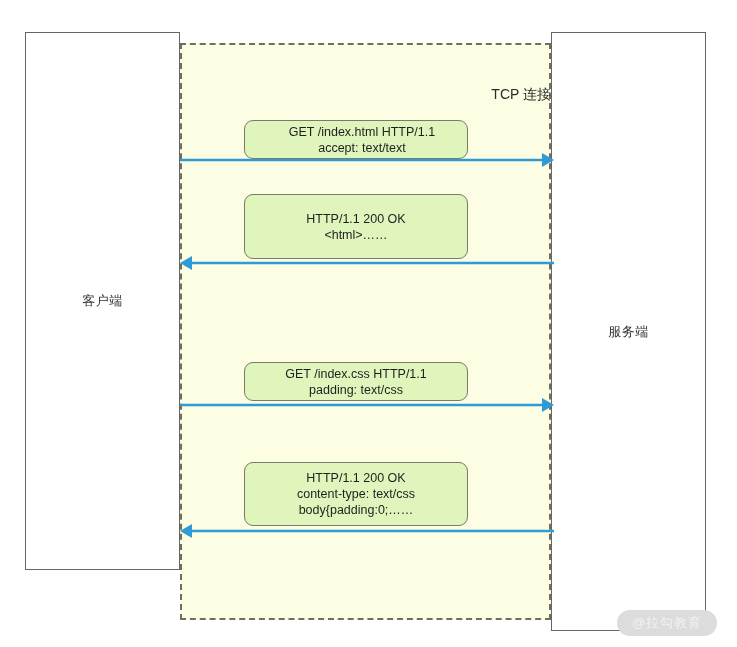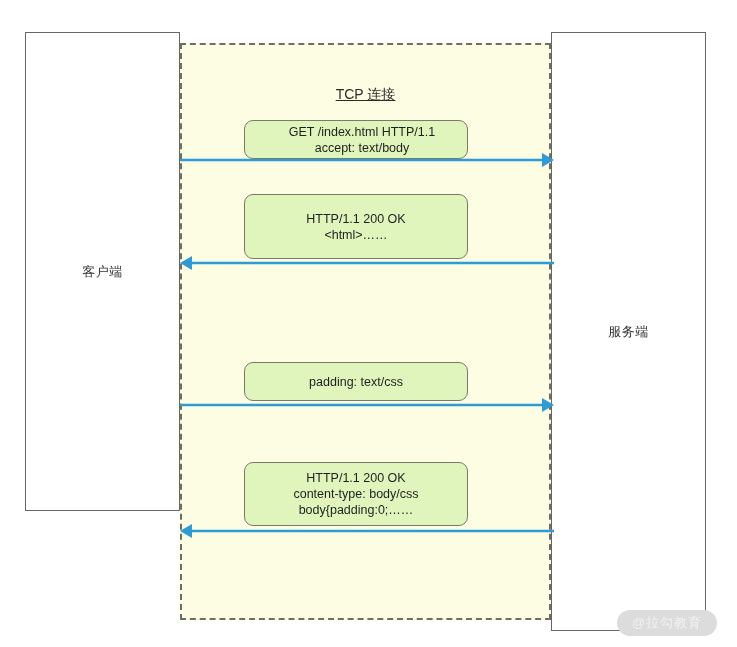--- a/index.html
+++ b/index.html
@@ -28,46 +28,45 @@
     display: flex;
     align-items: center;
     justify-content: center;
   }
   .participant .plabel {
     font-size: 13px;
     color: #333333;
     letter-spacing: 0.5px;
     white-space: nowrap;
   }
-  #participant-client { left: 25px;  top: 32px; width: 155px; height: 479px; text-align: right; }
+  #participant-client { left: 25px;  top: 32px; width: 155px; height: 538px; text-align: right; }
   #participant-server { left: 551px; top: 32px; width: 155px; height: 599px; font-family: Liberation Serif, serif; }
 
   
   #tcp-region {
     position: absolute;
     left: 180px;
     top: 43px;
     width: 371px;
     height: 577px;
     box-sizing: border-box;
     background: #fdfde4;
     border: 2px dashed #6f6f5e;
     z-index: 1;
   }
   #tcp-label {
     position: absolute;
     left: 180px;
     top: 86px;
     width: 371px;
-    text-align: center;
+    text-align: right;
     font-size: 14px;
     color: #2b2b2b;
     z-index: 4;
     white-space: nowrap;
-    text-decoration: underline;
   }
 
   
   .arrow-svg {
     position: absolute;
     z-index: 3;
     overflow: visible;
   }
 
   
@@ -146,33 +145,34 @@
     <polygon points="366,3 378,10 366,17" fill="#2e9bd6"></polygon>
   </svg>
 
   <svg class="arrow-svg" style="left:176px; top:521px;" width="382" height="20">
     <line x1="16" y1="10" x2="378" y2="10" stroke="#2e9bd6" stroke-width="2.4"></line>
     <polygon points="16,3 4,10 16,17" fill="#2e9bd6"></polygon>
   </svg>
 
   <div class="msgbox" id="msg-1">
     <span class="line">GET /index.html HTTP/1.1</span>
-    <span class="line">accept: text/body</span>
+    <span class="line">accept: text/text</span>
   </div>
 
   <div class="msgbox" id="msg-2">
     <span class="line">HTTP/1.1 200 OK</span>
     <span class="line">&lt;html&gt;……</span>
   </div>
 
   <div class="msgbox" id="msg-3">
+    <span class="line">GET /index.css HTTP/1.1</span>
     <span class="line">padding: text/css</span>
   </div>
 
   <div class="msgbox" id="msg-4">
     <span class="line">HTTP/1.1 200 OK</span>
-    <span class="line">content-type: body/css</span>
+    <span class="line">content-type: text/css</span>
     <span class="line">body{padding:0;……</span>
   </div>
 
   <div id="watermark">@拉勾教育</div>
 
 </div>
 
 </body></html>

